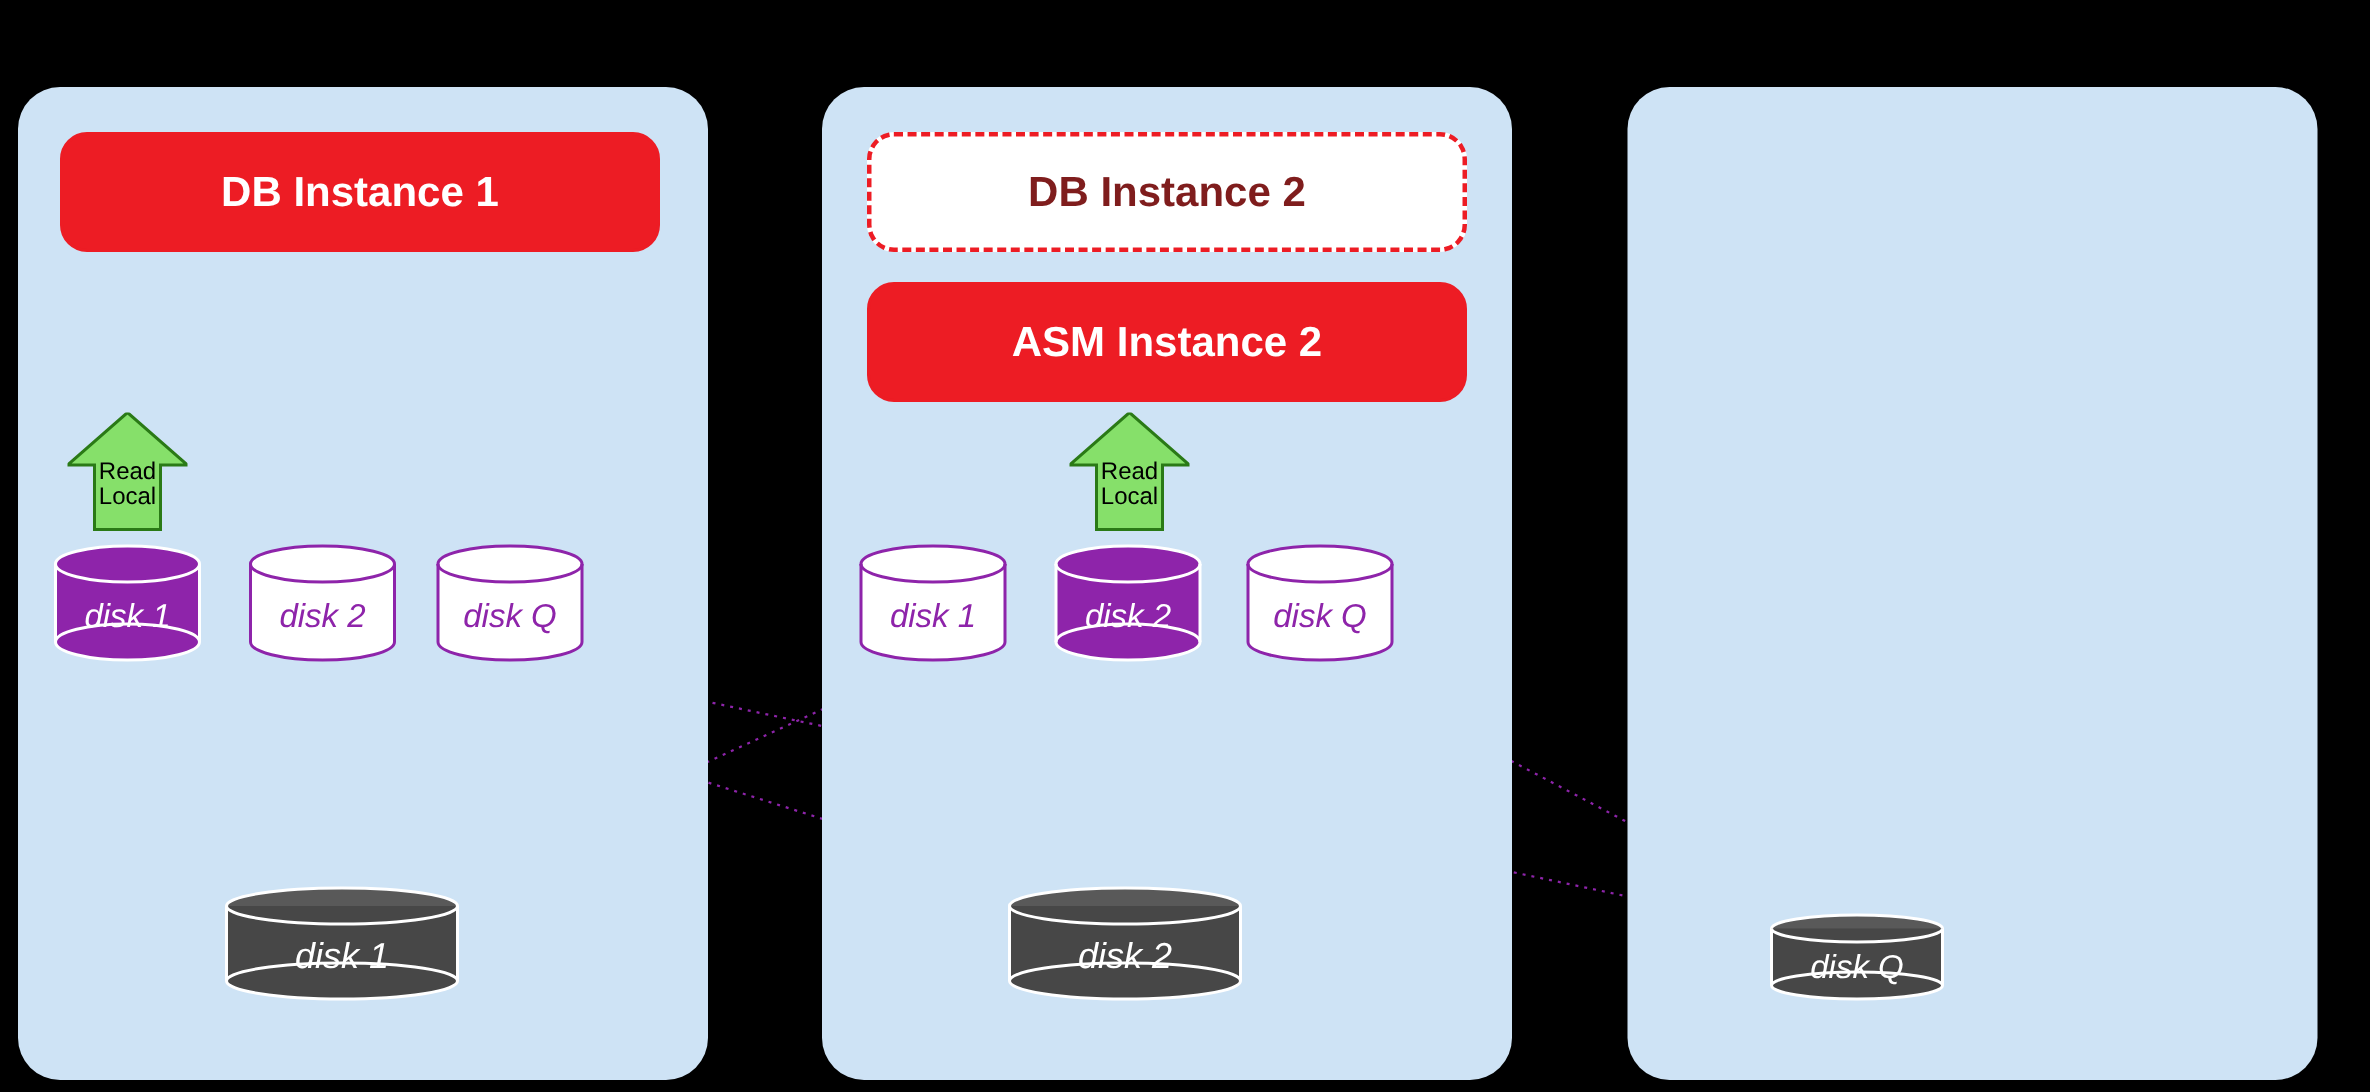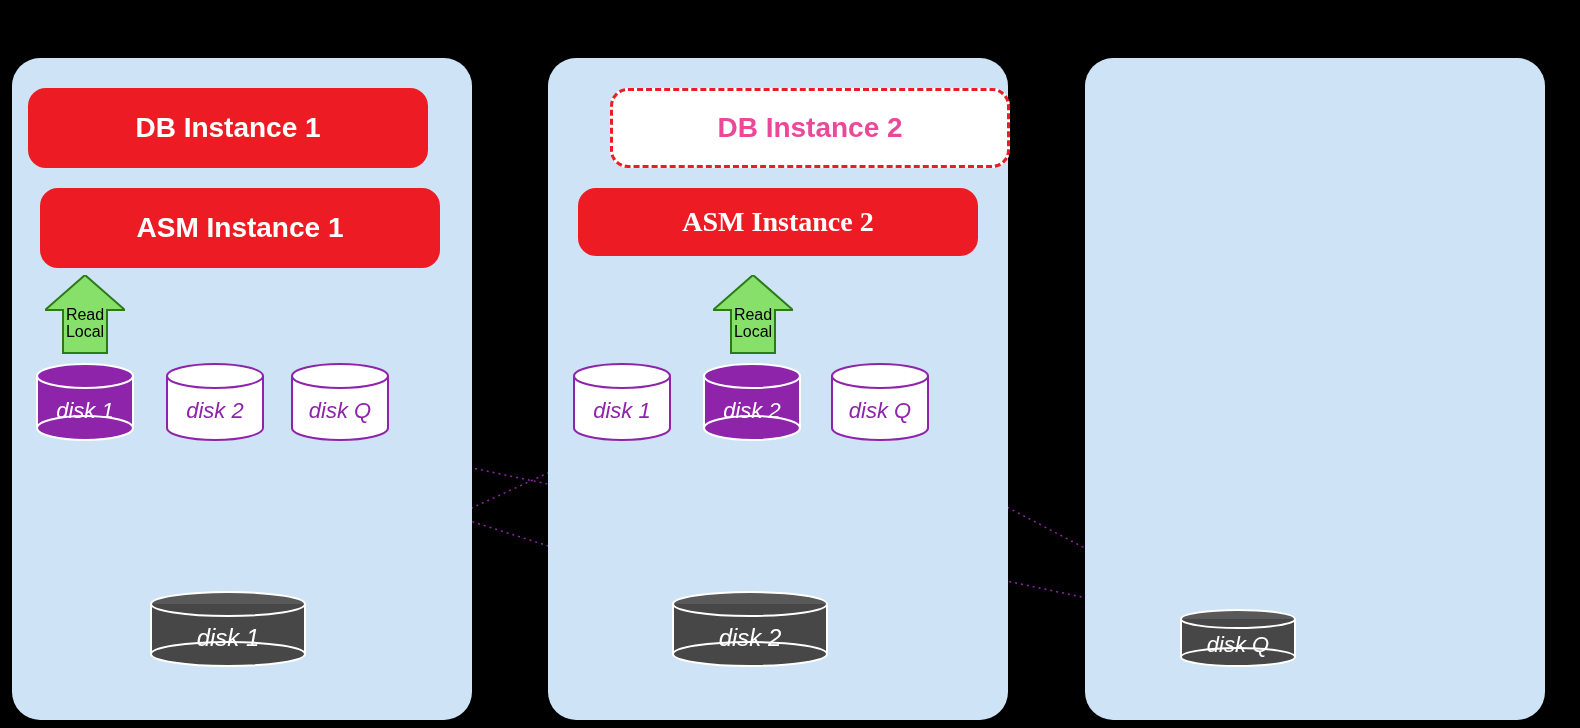--- a/index.html
+++ b/index.html
@@ -30,23 +30,22 @@
     font-weight: 700;
     font-size: 28px;
   }
   .instance-solid {
     background: #ed1c24;
     color: #fff;
     border: 2px solid #ed1c24;
   }
   .instance-dashed {
     background: #fff;
-    color: #ec4899;
+    color: #7f1d1d;
     border: 3px dashed #ed1c24;
-    margin-left: 32px;
   }
   .arrow-up {
     position: absolute;
     width: 80px;
     height: 90px;
   }
   .arrow-up svg { width: 100%; height: 100%; }
   .arrow-label {
     position: absolute;
     top: 32px;
@@ -98,25 +97,22 @@
 
     <line x1="880" y1="440" x2="1240" y2="630" stroke="#8e24aa" stroke-width="1.5" stroke-dasharray="2 4"></line>
   </svg>
 
   <div class="panel" style="left:12px; top:58px; width:460px; height:662px;"></div>
 
   <div class="panel" style="left:548px; top:58px; width:460px; height:662px;"></div>
 
   <div class="panel" style="left:1085px; top:58px; width:460px; height:662px;"></div>
 
-  <div class="instance-box instance-solid" style="left:28px; top:88px; width:400px; height:80px;">
+  <div class="instance-box instance-solid" style="left:40px; top:88px; width:400px; height:80px;">
     <span>DB Instance 1</span>
-  </div>
-  <div class="instance-box instance-solid" style="left:40px; top:188px; width:400px; height:80px;">
-    <span>ASM Instance 1</span>
   </div>
 
   <div class="arrow-up" style="left:45px; top:275px;">
     <svg viewBox="0 0 80 90">
       <polygon points="40,0 80,35 62,35 62,78 18,78 18,35 0,35" fill="#86e06a" stroke="#2a7a16" stroke-width="2"></polygon>
     </svg>
     <div class="arrow-label">
       <span>Read</span><br><span>Local</span>
     </div>
   </div>
@@ -147,21 +143,21 @@
       <ellipse cx="50" cy="14" rx="48" ry="12" fill="#fff" stroke="#8e24aa" stroke-width="2"></ellipse>
       <path d="M2 14 L2 66 A48 12 0 0 0 98 66 L98 14" fill="#fff" stroke="#8e24aa" stroke-width="2"></path>
       <path d="M2 14 A48 12 0 0 0 98 14" fill="none" stroke="#8e24aa" stroke-width="2"></path>
     </svg>
     <div class="cyl-label" style="top:36px; color:#8e24aa;">disk Q</div>
   </div>
 
   <div class="instance-box instance-dashed" style="left:578px; top:88px; width:400px; height:80px;">
     <span>DB Instance 2</span>
   </div>
-  <div class="instance-box instance-solid" style="left:578px; top:188px; width:400px; height:68px;font-family:Liberation Serif, serif;">
+  <div class="instance-box instance-solid" style="left:578px; top:188px; width:400px; height:80px;">
     <span>ASM Instance 2</span>
   </div>
 
   <div class="arrow-up" style="left:713px; top:275px;">
     <svg viewBox="0 0 80 90">
       <polygon points="40,0 80,35 62,35 62,78 18,78 18,35 0,35" fill="#86e06a" stroke="#2a7a16" stroke-width="2"></polygon>
     </svg>
     <div class="arrow-label">
       <span>Read</span><br><span>Local</span>
     </div>

